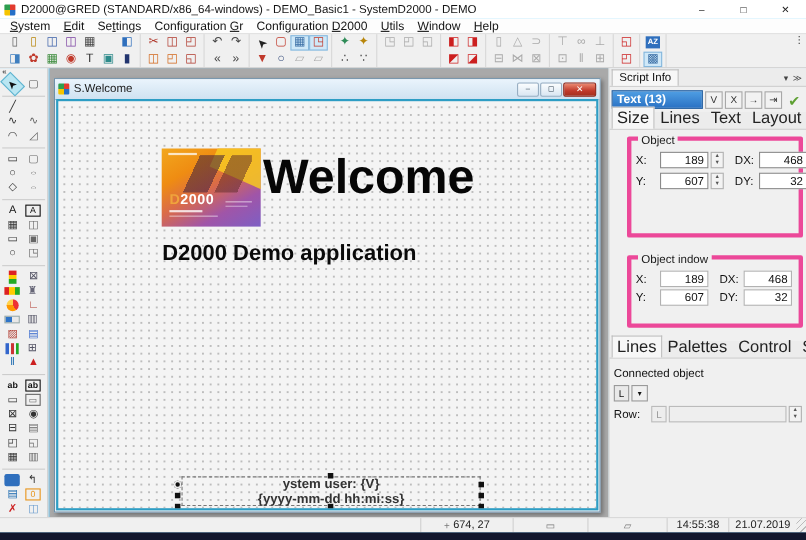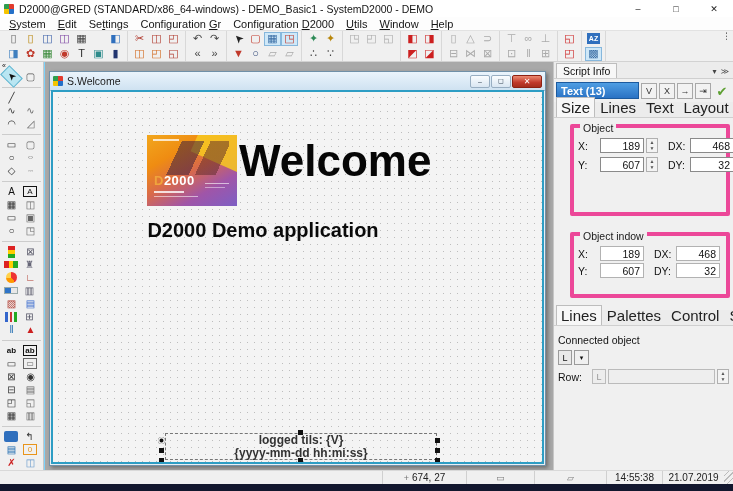--- a/index.html
+++ b/index.html
@@ -407,21 +407,21 @@
           <div class="card-top"></div>
           <div class="card-brand"><span class="dprefix">D</span><span>2000</span></div>
           <div class="card-bar1"></div>
           <div class="card-bar2"></div>
           <div class="card-bar3"></div>
           <div class="card-bar4"></div>
         </div>
         <div class="headline">Welcome</div>
         <div class="subtitle">D2000 Demo application</div>
         <div class="seltext">
-          <div>logged tils:  {V}</div>
+          <div>ystem user:  {V}</div>
           <div>{yyyy-mm-dd  hh:mi:ss}</div>
         </div>
         <div class="h ring" style="left:105px;top:345px"></div>
         <div class="h" style="left:106px;top:356px"></div>
         <div class="h" style="left:106px;top:366px"></div>
         <div class="h" style="left:382px;top:346px"></div>
         <div class="h" style="left:382px;top:356px"></div>
         <div class="h" style="left:382px;top:366px"></div>
         <div class="h" style="left:245px;top:366px"></div>
         <div class="h" style="left:245px;top:338px"></div>

